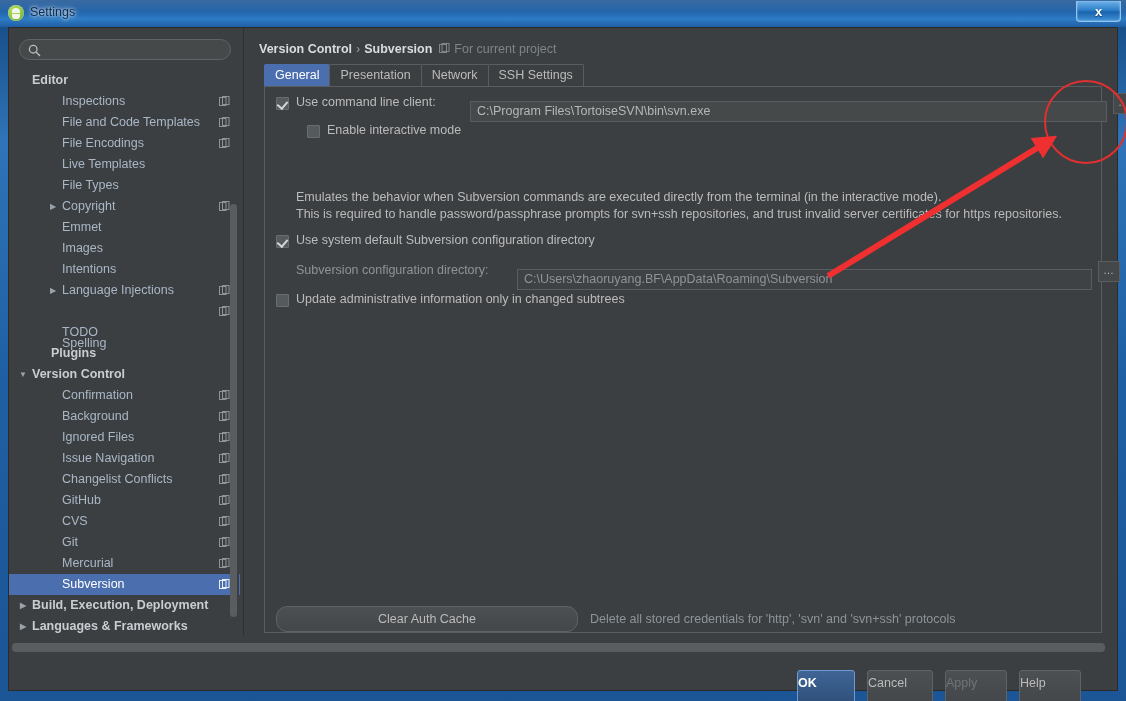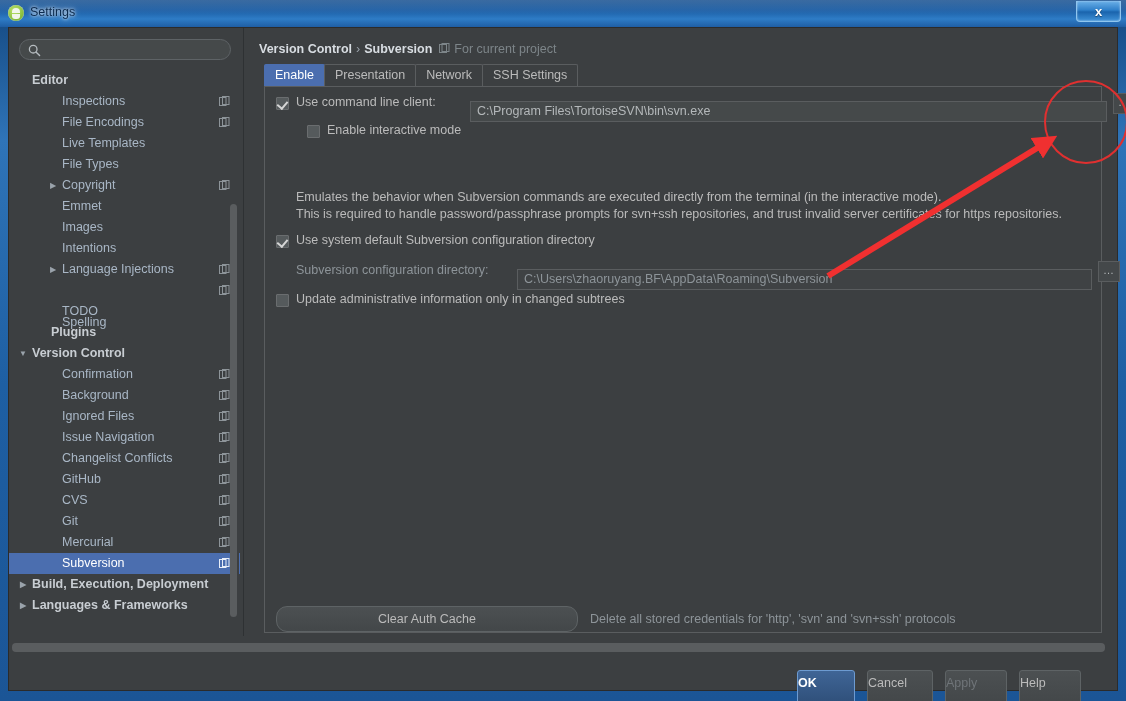--- a/index.html
+++ b/index.html
@@ -423,20 +423,27 @@
             <span class="lbl" style="left: 23px;">Editor</span>
           </div>
           <div class="tree-row">
             <span class="lbl" style="left: 53px;">Inspections</span>
             <svg class="copy-icon" viewBox="0 0 11 11">
               <rect x="0.5" y="1.5" width="6.5" height="8" fill="none" stroke="#8d9499"></rect>
               <rect x="3.5" y="0.5" width="6.5" height="8" fill="none" stroke="#8d9499"></rect>
             </svg>
           </div>
           <div class="tree-row">
+            <span class="lbl" style="left: 53px;">File and Code Templates</span>
+            <svg class="copy-icon" viewBox="0 0 11 11">
+              <rect x="0.5" y="1.5" width="6.5" height="8" fill="none" stroke="#8d9499"></rect>
+              <rect x="3.5" y="0.5" width="6.5" height="8" fill="none" stroke="#8d9499"></rect>
+            </svg>
+          </div>
+          <div class="tree-row">
             <span class="lbl" style="left: 53px;">File Encodings</span>
             <svg class="copy-icon" viewBox="0 0 11 11">
               <rect x="0.5" y="1.5" width="6.5" height="8" fill="none" stroke="#8d9499"></rect>
               <rect x="3.5" y="0.5" width="6.5" height="8" fill="none" stroke="#8d9499"></rect>
             </svg>
           </div>
           <div class="tree-row">
             <span class="lbl" style="left: 53px;">Live Templates</span>
           </div>
           <div class="tree-row">
@@ -576,21 +583,21 @@
     <div id="right-panel">
 
       <div id="breadcrumb">
         <span>Version Control</span><span class="sep">›</span><span>Subversion</span><span class="scope"><svg class="scope-icon" viewBox="0 0 11 11">
               <rect x="0.5" y="1.5" width="7" height="8" fill="none" stroke="#7d8589"></rect>
               <rect x="3" y="0.5" width="7" height="8" fill="none" stroke="#7d8589"></rect>
             </svg><span>For current project</span></span>
       </div>
 
       <div id="tabs">
-          <div class="tab active">Enable</div>
+          <div class="tab active">General</div>
           <div class="tab">Presentation</div>
           <div class="tab">Network</div>
           <div class="tab">SSH Settings</div>
         </div>
 
       <div id="tab-content">
 
         <div class="cbox checked" style="left:11px; top:10px;"></div>
         <div class="ftext" style="left:31px; top:8px;">Use command line client:</div>
         <div class="tfield" style="left:205px; top:6px; width:637px;">C:\Program Files\TortoiseSVN\bin\svn.exe</div>

